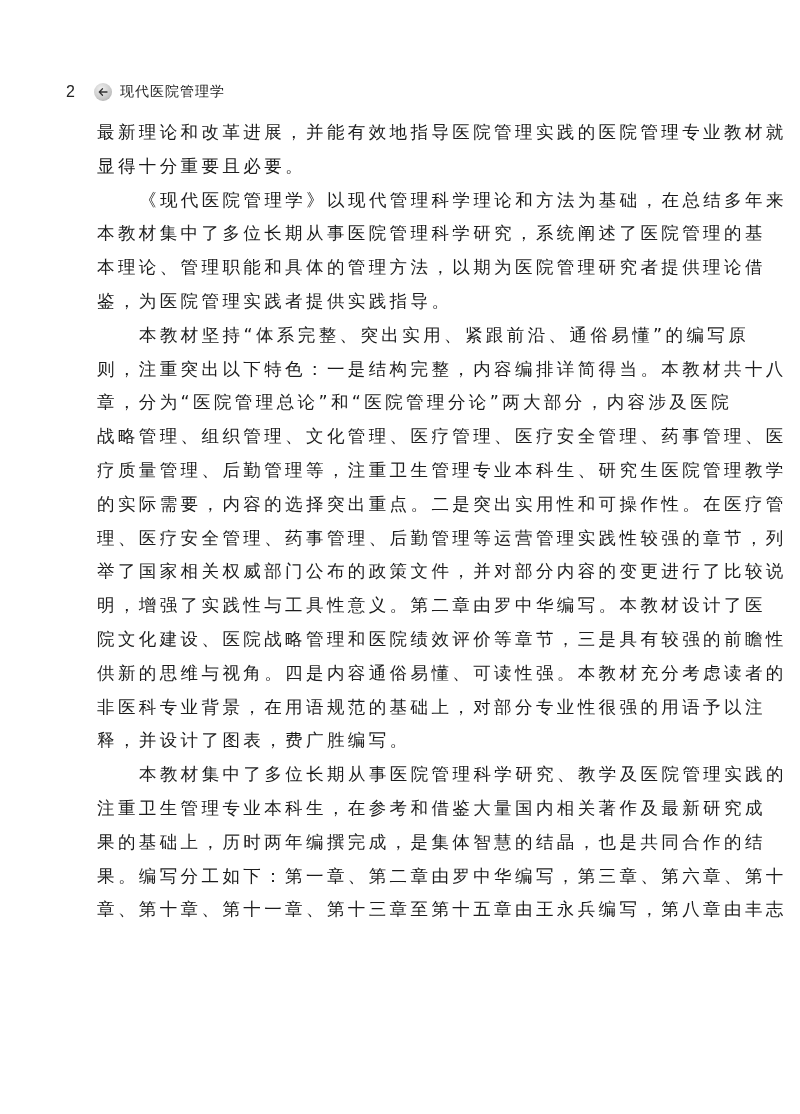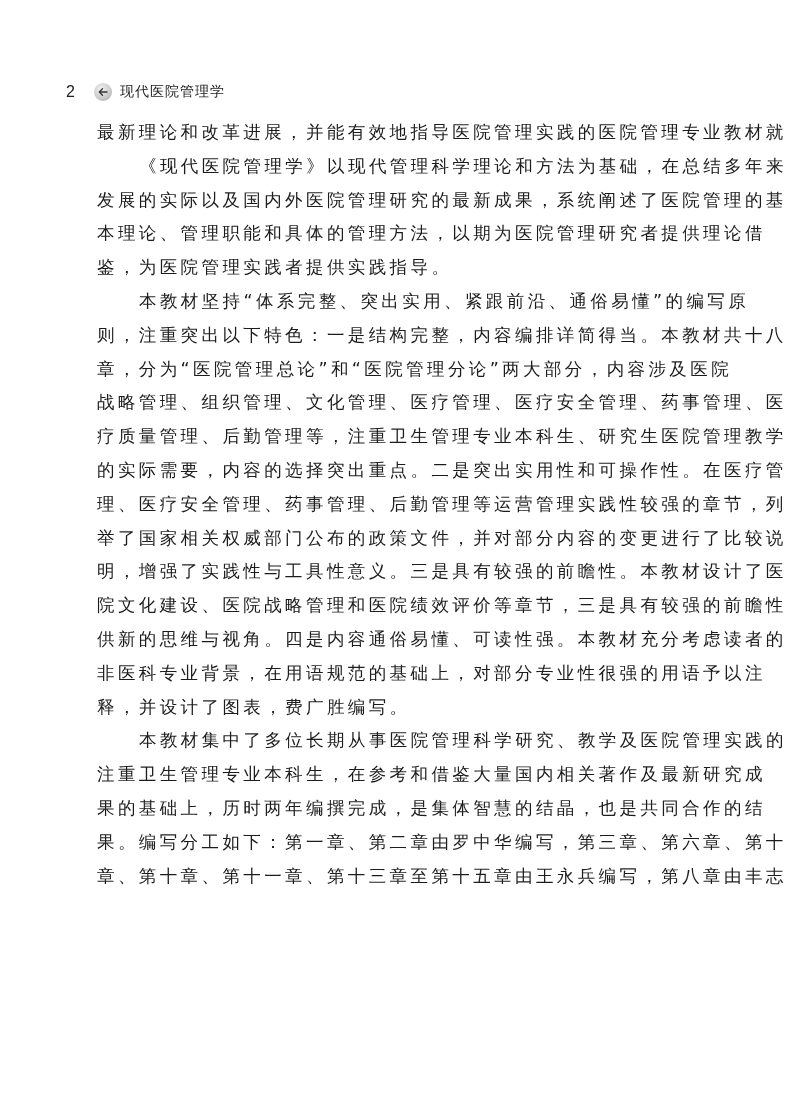--- a/index.html
+++ b/index.html
@@ -24,33 +24,34 @@
   <span class="back-icon">
     <svg width="12" height="12" viewBox="0 0 12 12">
       <path d="M10 6 H2.5 M5.5 2.8 L2.3 6 L5.5 9.2" stroke="#333" stroke-width="1.3" fill="none" stroke-linecap="round" stroke-linejoin="round"></path>
     </svg>
   </span>
   <span class="running-title">现代医院管理学</span>
 </div>
 
 <div class="body-text" id="body-text">
     <div class="line">最新理论和改革进展，并能有效地指导医院管理实践的医院管理专业教材就</div>
+    <div class="line">显得十分重要且必要。</div>
     <div class="line indent">《现代医院管理学》以现代管理科学理论和方法为基础，在总结多年来</div>
-    <div class="line">发展的实际以及国内外医院管理研究的最新成果，系统阐述了医院管理的基</div>
+    <div class="line">本教材集中了多位长期从事医院管理科学研究，系统阐述了医院管理的基</div>
     <div class="line">本理论、管理职能和具体的管理方法，以期为医院管理研究者提供理论借</div>
     <div class="line">鉴，为医院管理实践者提供实践指导。</div>
     <div class="line indent">本教材坚持“体系完整、突出实用、紧跟前沿、通俗易懂”的编写原</div>
     <div class="line">则，注重突出以下特色：一是结构完整，内容编排详简得当。本教材共十八</div>
     <div class="line">章，分为“医院管理总论”和“医院管理分论”两大部分，内容涉及医院</div>
     <div class="line">战略管理、组织管理、文化管理、医疗管理、医疗安全管理、药事管理、医</div>
     <div class="line">疗质量管理、后勤管理等，注重卫生管理专业本科生、研究生医院管理教学</div>
     <div class="line">的实际需要，内容的选择突出重点。二是突出实用性和可操作性。在医疗管</div>
     <div class="line">理、医疗安全管理、药事管理、后勤管理等运营管理实践性较强的章节，列</div>
     <div class="line">举了国家相关权威部门公布的政策文件，并对部分内容的变更进行了比较说</div>
-    <div class="line">明，增强了实践性与工具性意义。三是具有较强的前瞻性。本教材设计了医</div>
+    <div class="line">明，增强了实践性与工具性意义。第二章由罗中华编写。本教材设计了医</div>
     <div class="line">院文化建设、医院战略管理和医院绩效评价等章节，三是具有较强的前瞻性</div>
     <div class="line">供新的思维与视角。四是内容通俗易懂、可读性强。本教材充分考虑读者的</div>
     <div class="line">非医科专业背景，在用语规范的基础上，对部分专业性很强的用语予以注</div>
     <div class="line">释，并设计了图表，费广胜编写。</div>
     <div class="line indent">本教材集中了多位长期从事医院管理科学研究、教学及医院管理实践的</div>
     <div class="line">注重卫生管理专业本科生，在参考和借鉴大量国内相关著作及最新研究成</div>
     <div class="line">果的基础上，历时两年编撰完成，是集体智慧的结晶，也是共同合作的结</div>
     <div class="line">果。编写分工如下：第一章、第二章由罗中华编写，第三章、第六章、第十</div>
     <div class="line">章、第十章、第十一章、第十三章至第十五章由王永兵编写，第八章由丰志</div>
   </div>

